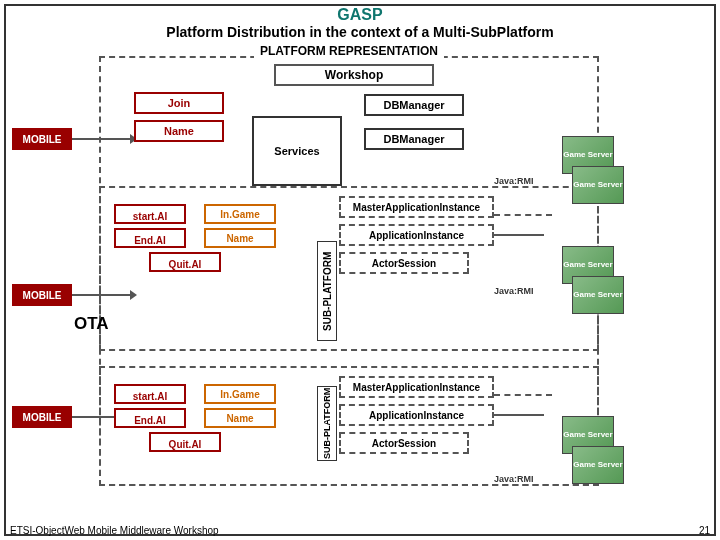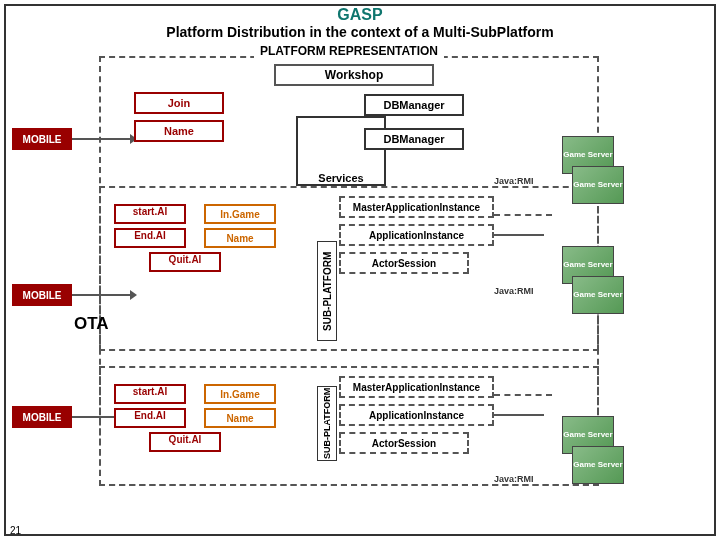--- a/index.html
+++ b/index.html
@@ -121,23 +121,22 @@
       font-weight: bold; color: #900;
     }
 
     
     .services-box {
       position: absolute;
       top: 60px; left: 248px;
       width: 90px; height: 70px;
       border: 2px solid #333;
       background: #fff;
-      display: flex; align-items: flex-end; justify-content: center;
-      font-weight: bold;
-      margin-left: 44px;
+      display: flex; align-items: center; justify-content: center;
+      font-weight: bold;
     }
 
     
     .dbmanager-box {
       position: absolute;
       top: 38px; left: 360px;
       width: 100px; height: 22px;
       border: 2px solid #333;
       background: #fff;
       display: flex; align-items: center; justify-content: center;
@@ -242,21 +241,21 @@
       background: #fff;
     }
 
     
     .btn-red {
       position: absolute;
       border: 2px solid #900;
       background: #fff;
       color: #900;
       font-weight: bold;
-      display: flex; align-items: flex-start; justify-content: center;
+      display: flex; align-items: flex-end; justify-content: center;
       font-size: 10px;
     }
 
     .btn-orange {
       position: absolute;
       border: 2px solid #c60;
       background: #fff;
       color: #c60;
       font-weight: bold;
       display: flex; align-items: center; justify-content: center;
@@ -488,14 +487,15 @@
       <span style="font-size:8px;text-align:center;line-height:1.2;">Game Server</span>
     </div>
   </div>
 
   <div style="position:absolute;top:158px;left:490px;width:58px;height:1px;border-top:2px dashed #555;"></div>
   <div style="position:absolute;top:338px;left:490px;width:58px;height:1px;border-top:2px dashed #555;"></div>
 
 </div>
 
 <div class="footer">
+  <span>ETSI-ObjectWeb Mobile Middleware Workshop</span>
   <span>21</span>
 </div>
 
 </body></html>

